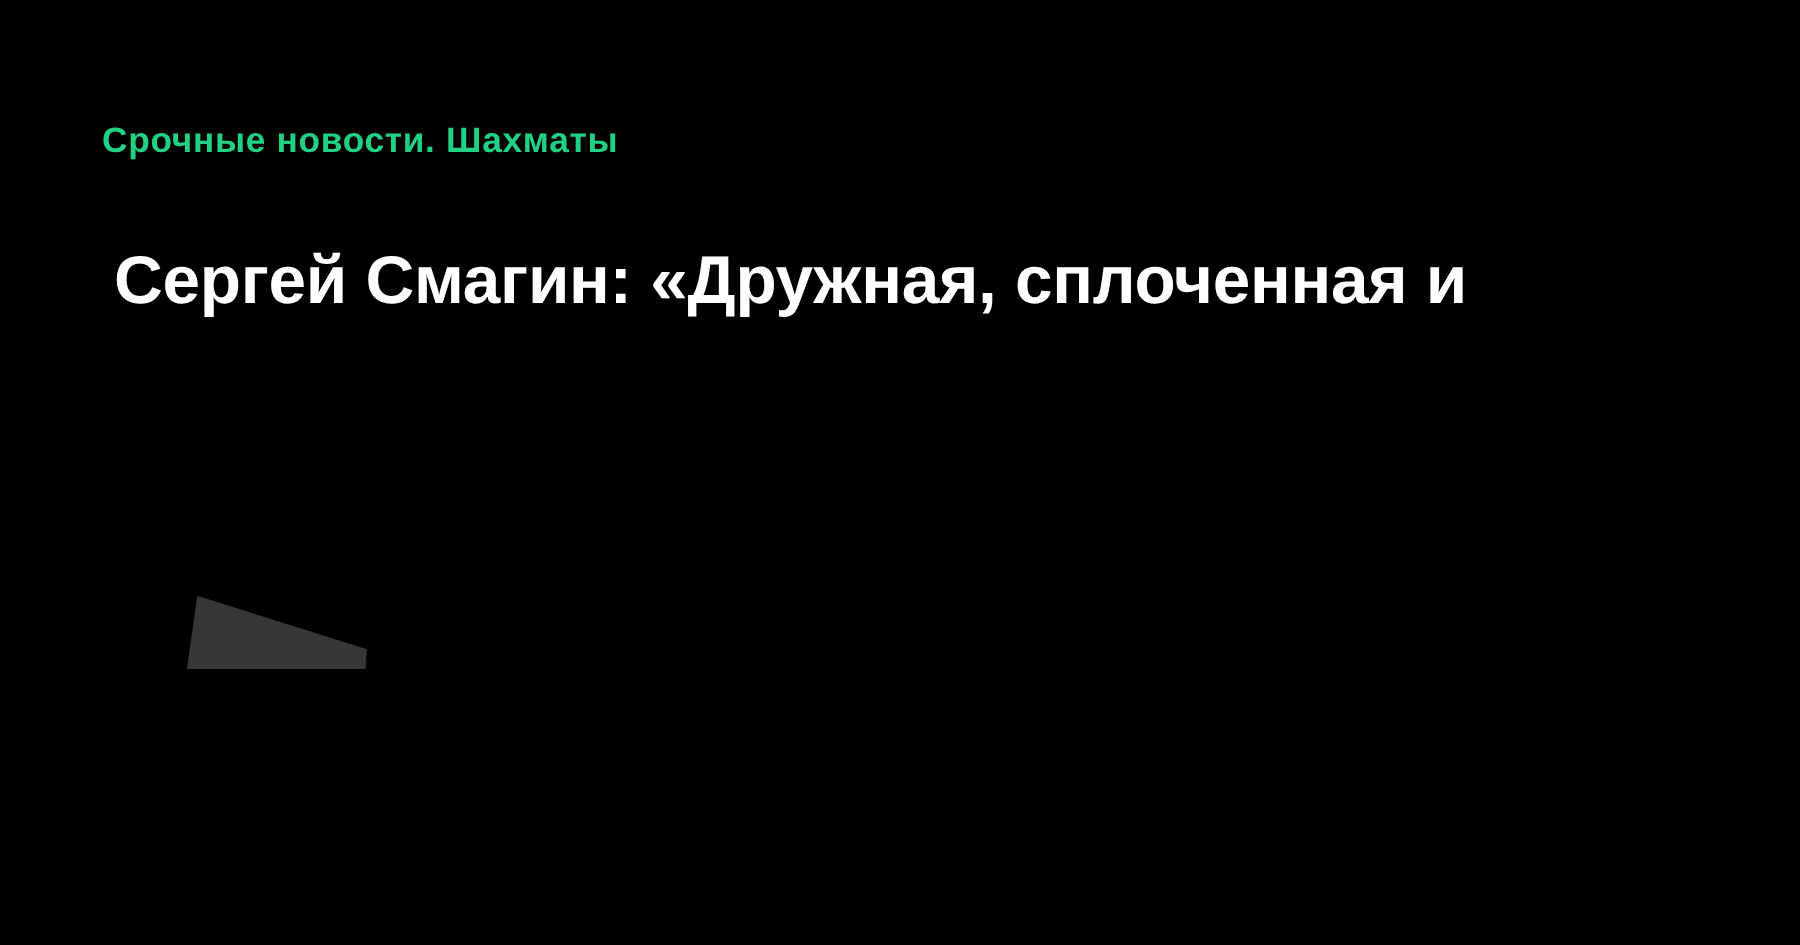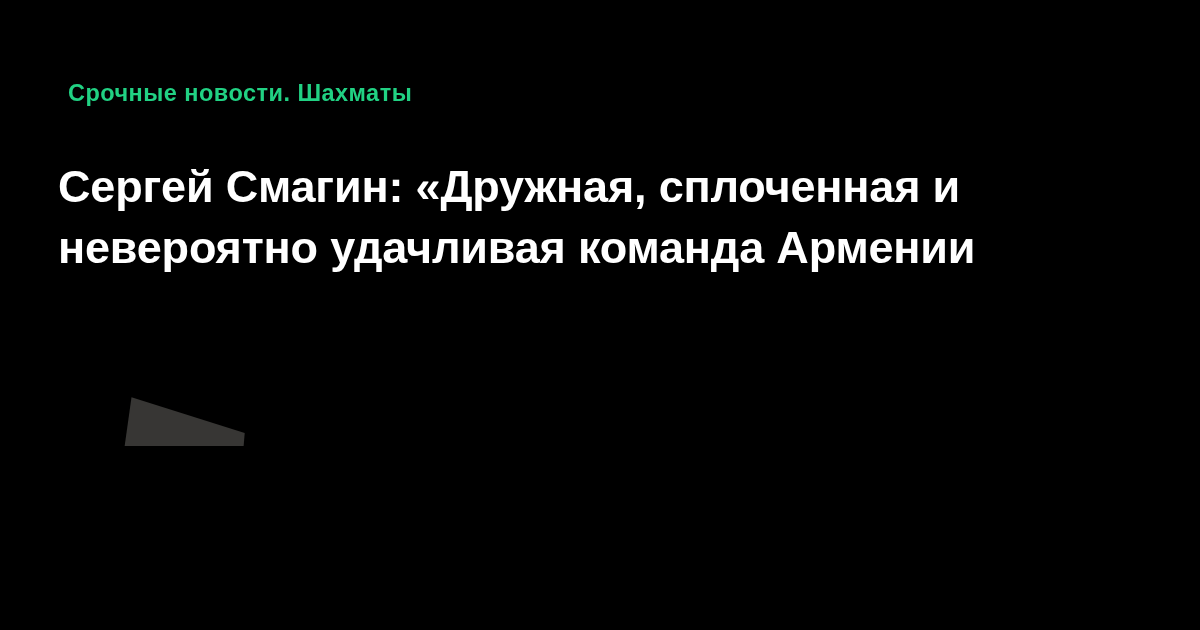--- a/index.html
+++ b/index.html
@@ -36,21 +36,21 @@
     top: 79px;
     font-size: 23.5px;
     font-weight: 700;
     letter-spacing: 0.02em;
     line-height: 1.2;
     color: #21d183;
     white-space: nowrap;
   }
   #headline {
     position: absolute;
-    left: 58px;
+    left: 76px;
     top: 156px;
     width: 1070px;
     margin: 0;
     font-size: 45px;
     font-weight: 700;
     line-height: 61px;
     letter-spacing: -0.004em;
     color: #ffffff;
   }
   #headline .hl-line {
@@ -79,17 +79,16 @@
         <polygon points="554.8,598.9 609.2,611.8 615.6,681.8 559.8,673.3" fill="#373634"></polygon>
       </g>
   </svg>
 
   <div id="content">
 
     <div id="kicker">Срочные новости. Шахматы</div>
 
     <h1 id="headline">
       <span class="hl-line">Сергей Смагин: «Дружная, сплоченная и</span>
-      <span class="hl-line">невероятно удачливая команда Армении</span>
     </h1>
 
   </div>
 </div>
 
 </body></html>

